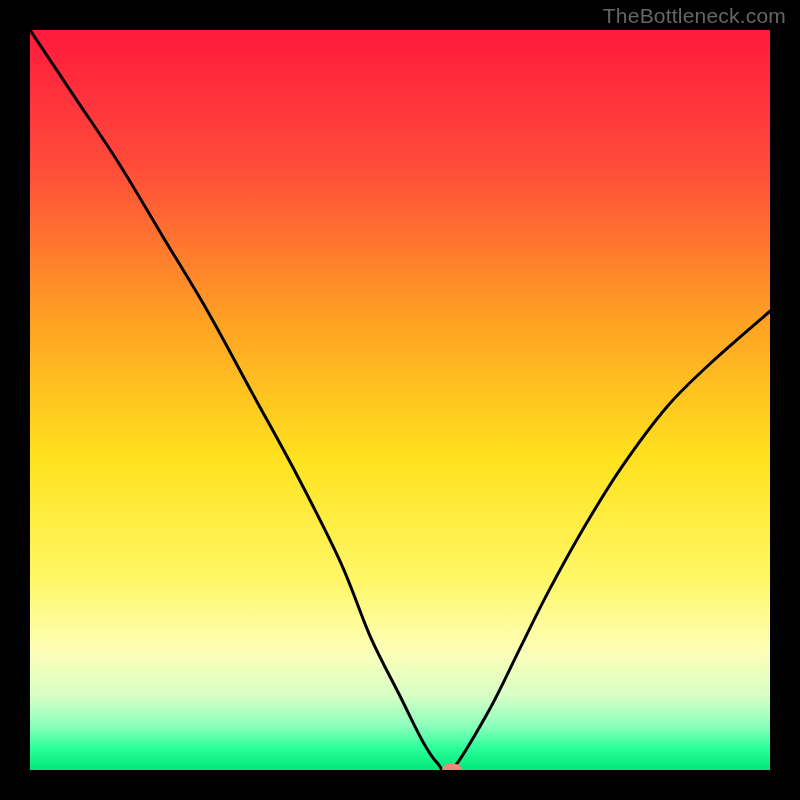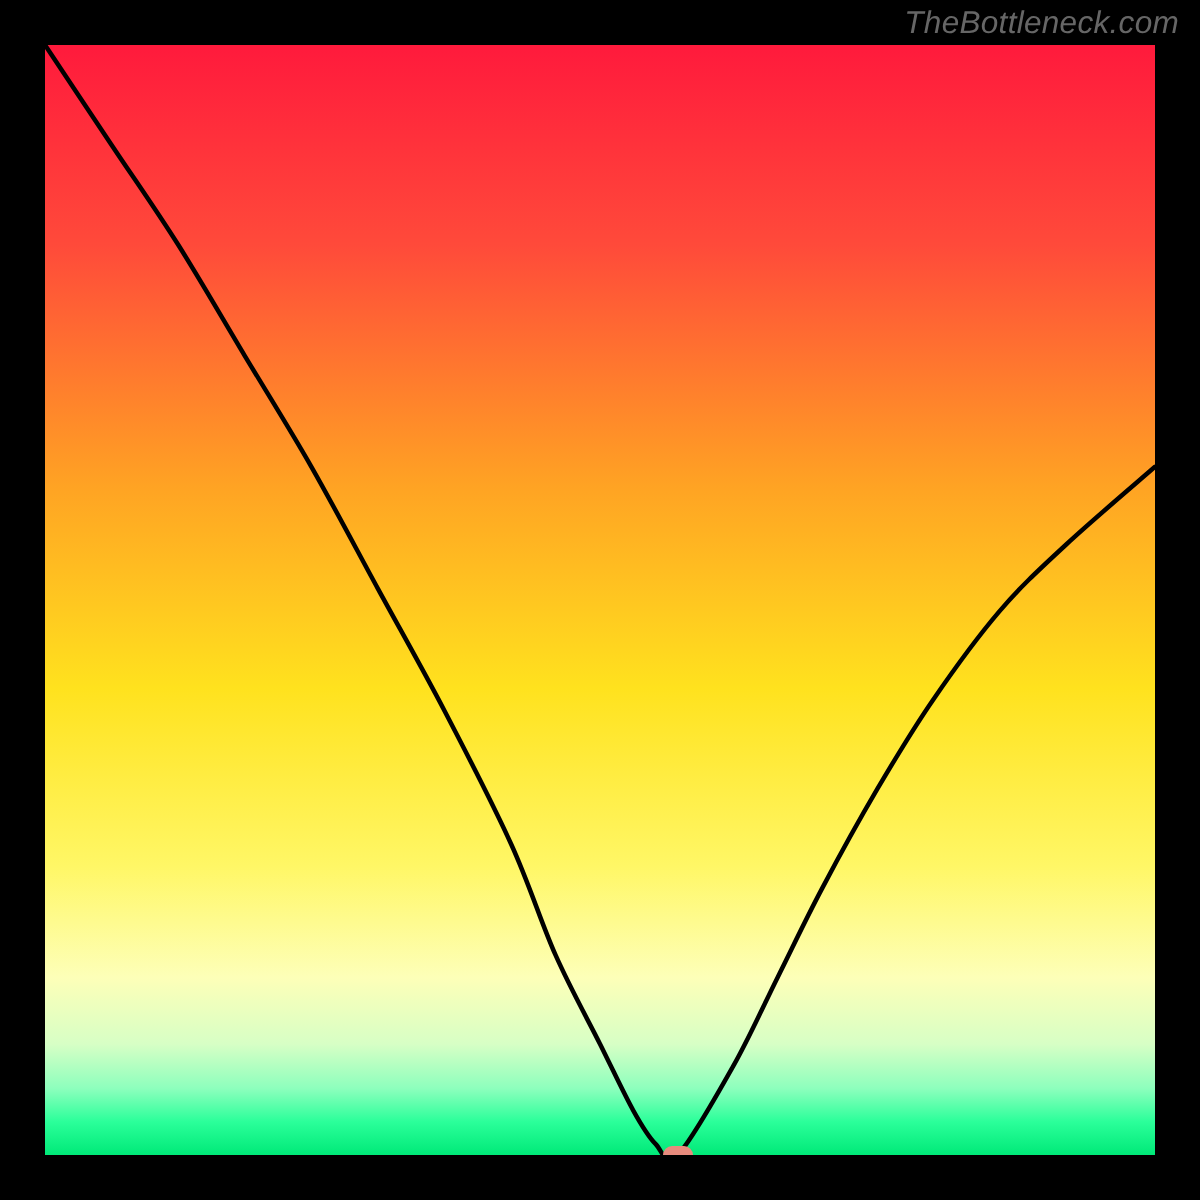--- a/index.html
+++ b/index.html
@@ -9,21 +9,20 @@
     width: 800px;
     height: 800px;
     overflow: hidden;
     font-family: Arial, Helvetica, sans-serif;
   }
   .frame {
     position: relative;
     width: 800px;
     height: 580px;
     background: #000;
-    font-style: italic;
   }
   .watermark {
     position: absolute;
     top: 4px;
     right: 14px;
     color: #666;
     font-size: 21px;
     font-weight: 500;
     letter-spacing: 0.2px;
     z-index: 20;

